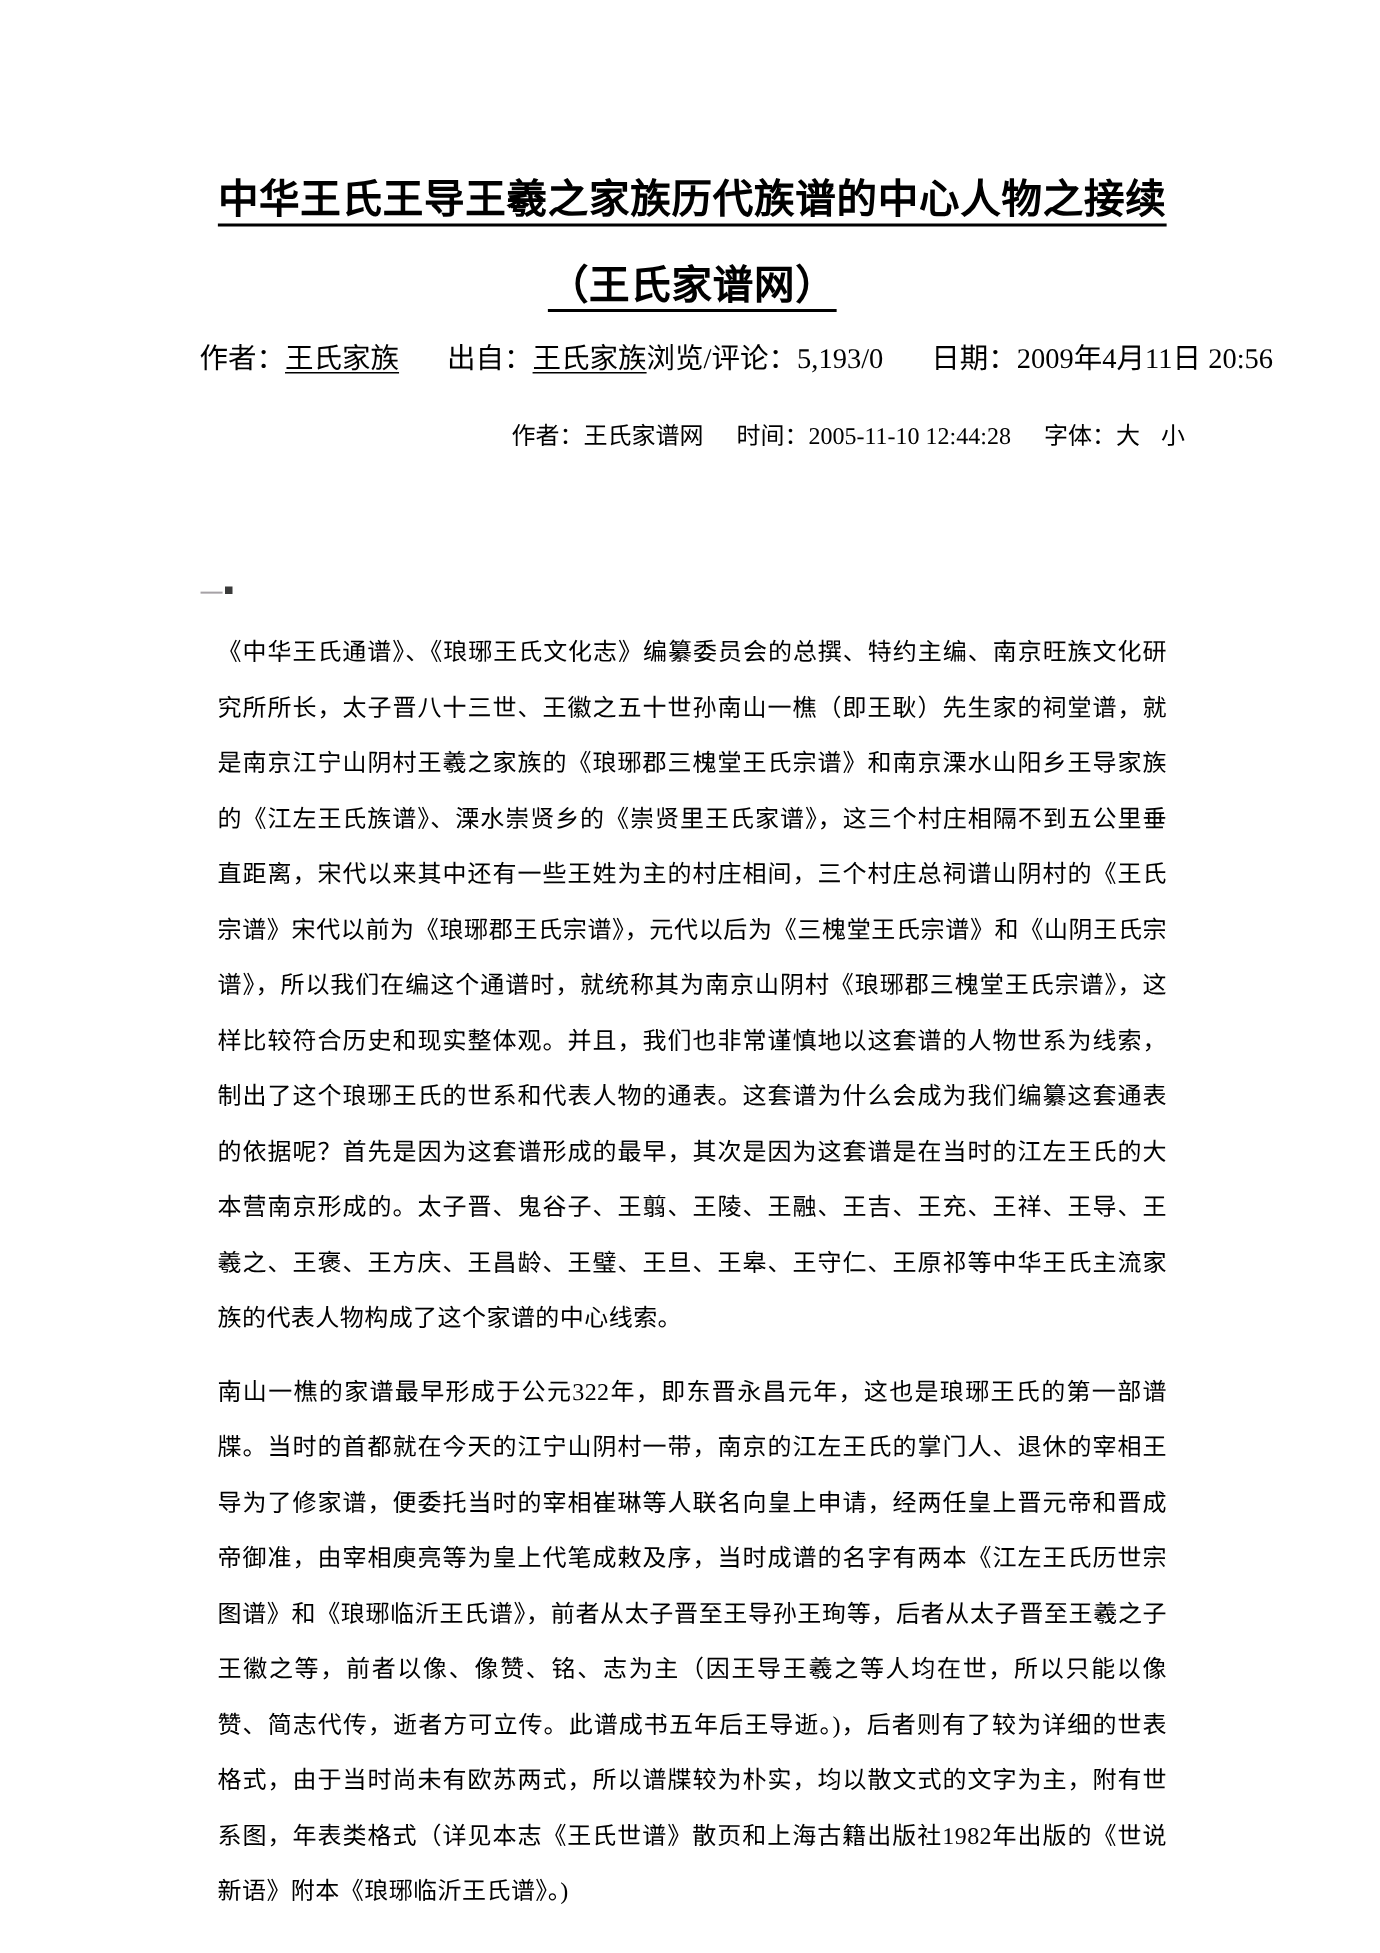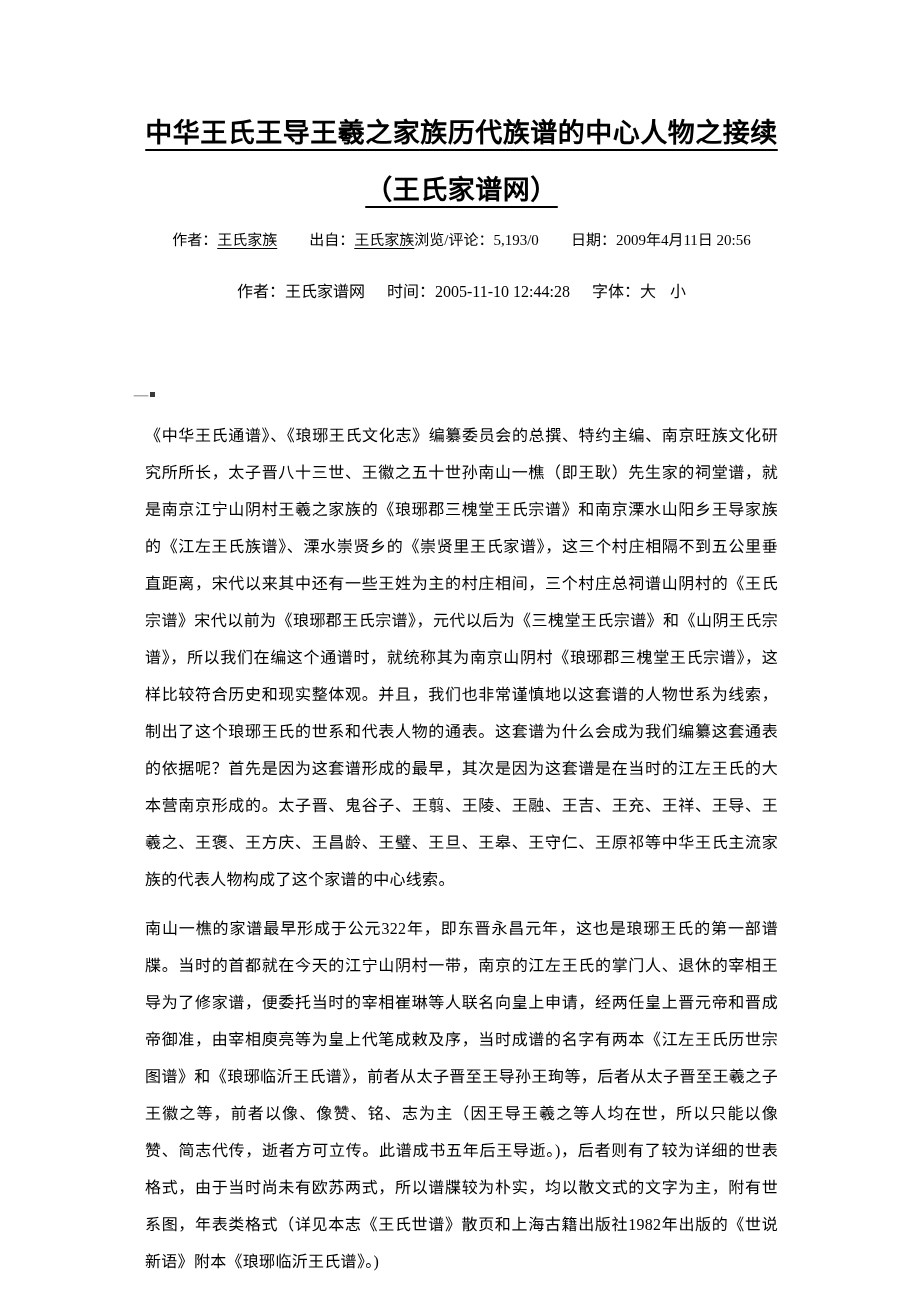--- a/index.html
+++ b/index.html
@@ -24,27 +24,27 @@
     font-size: 27px;
     font-weight: bold;
     line-height: 57px;
     letter-spacing: 0.5px;
     text-decoration: underline;
     text-underline-offset: 7px;
   }
   .meta1 {
     margin-top: 10px;
     text-align: center;
-    font-size: 15px;
+    font-size: 19px;
     line-height: 22px;
     white-space: nowrap;
   }
   .meta2 {
     margin-top: 30px;
-    text-align: center;
+    text-align: right;
     font-size: 16px;
     line-height: 22px;
     white-space: nowrap;
   }
   .sp-lg { display: inline-block; width: 32px; }
   .sp-md { display: inline-block; width: 22px; }
   .sp-sm { display: inline-block; width: 14px; }
   a.link {
     color: #000000;
     text-decoration: underline;

